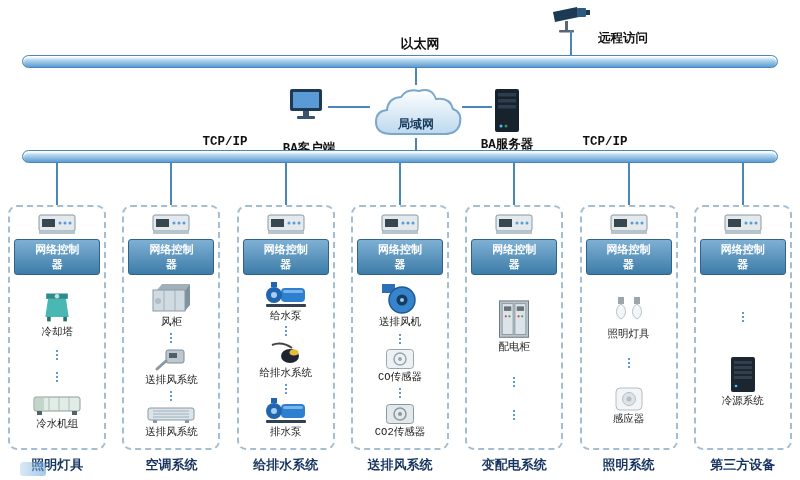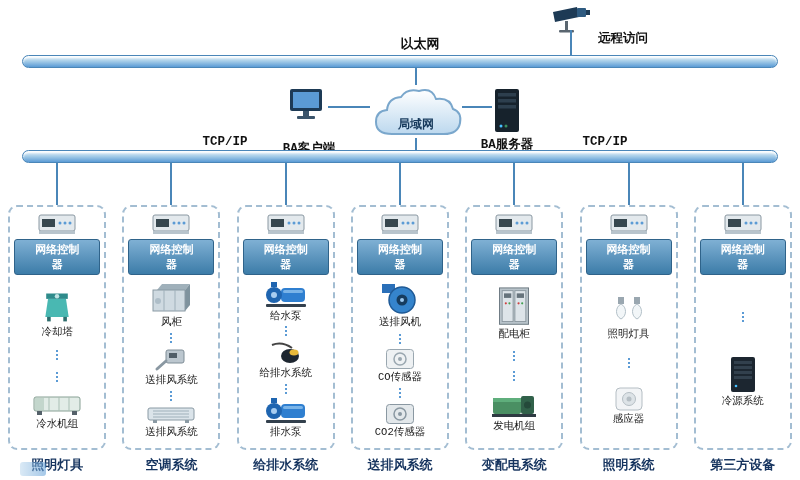--- a/index.html
+++ b/index.html
@@ -362,32 +362,20 @@
                   <circle cx="12" cy="18" r="1.2" fill="#d04040"></circle>
                   <circle cx="16" cy="18" r="1.2" fill="#40a050"></circle>
                   <circle cx="26" cy="18" r="1.2" fill="#d04040"></circle>
                   <circle cx="30" cy="18" r="1.2" fill="#40a050"></circle>
                 </svg>
             </span>
             <span class="ilabel">配电柜</span>
           </div>
           <div class="dots"></div>
           <div class="dots"></div>
-          <div class="item">
-            <span>
-              <svg width="48" height="28" viewBox="0 0 48 28">
-                  <rect x="2" y="23" width="44" height="3" fill="#2e3a42"></rect>
-                  <rect x="3" y="7" width="28" height="16" rx="2" fill="#4a8f63"></rect>
-                  <rect x="3" y="7" width="28" height="4" fill="#5fae7c"></rect>
-                  <rect x="31" y="5" width="13" height="18" rx="2" fill="#31614a"></rect>
-                  <circle cx="37.5" cy="14" r="3.5" fill="#24493a"></circle>
-                </svg>
-            </span>
-            <span class="ilabel">发电机组</span>
-          </div>
         </div>
       </div>
       <div class="syslabel">变配电系统</div>
     </div>
 
     <div class="col">
       <div class="dropline"></div>
       <div class="dbox">
         <div class="ctrl-icon">
           <svg width="38" height="24" viewBox="0 0 38 24">

